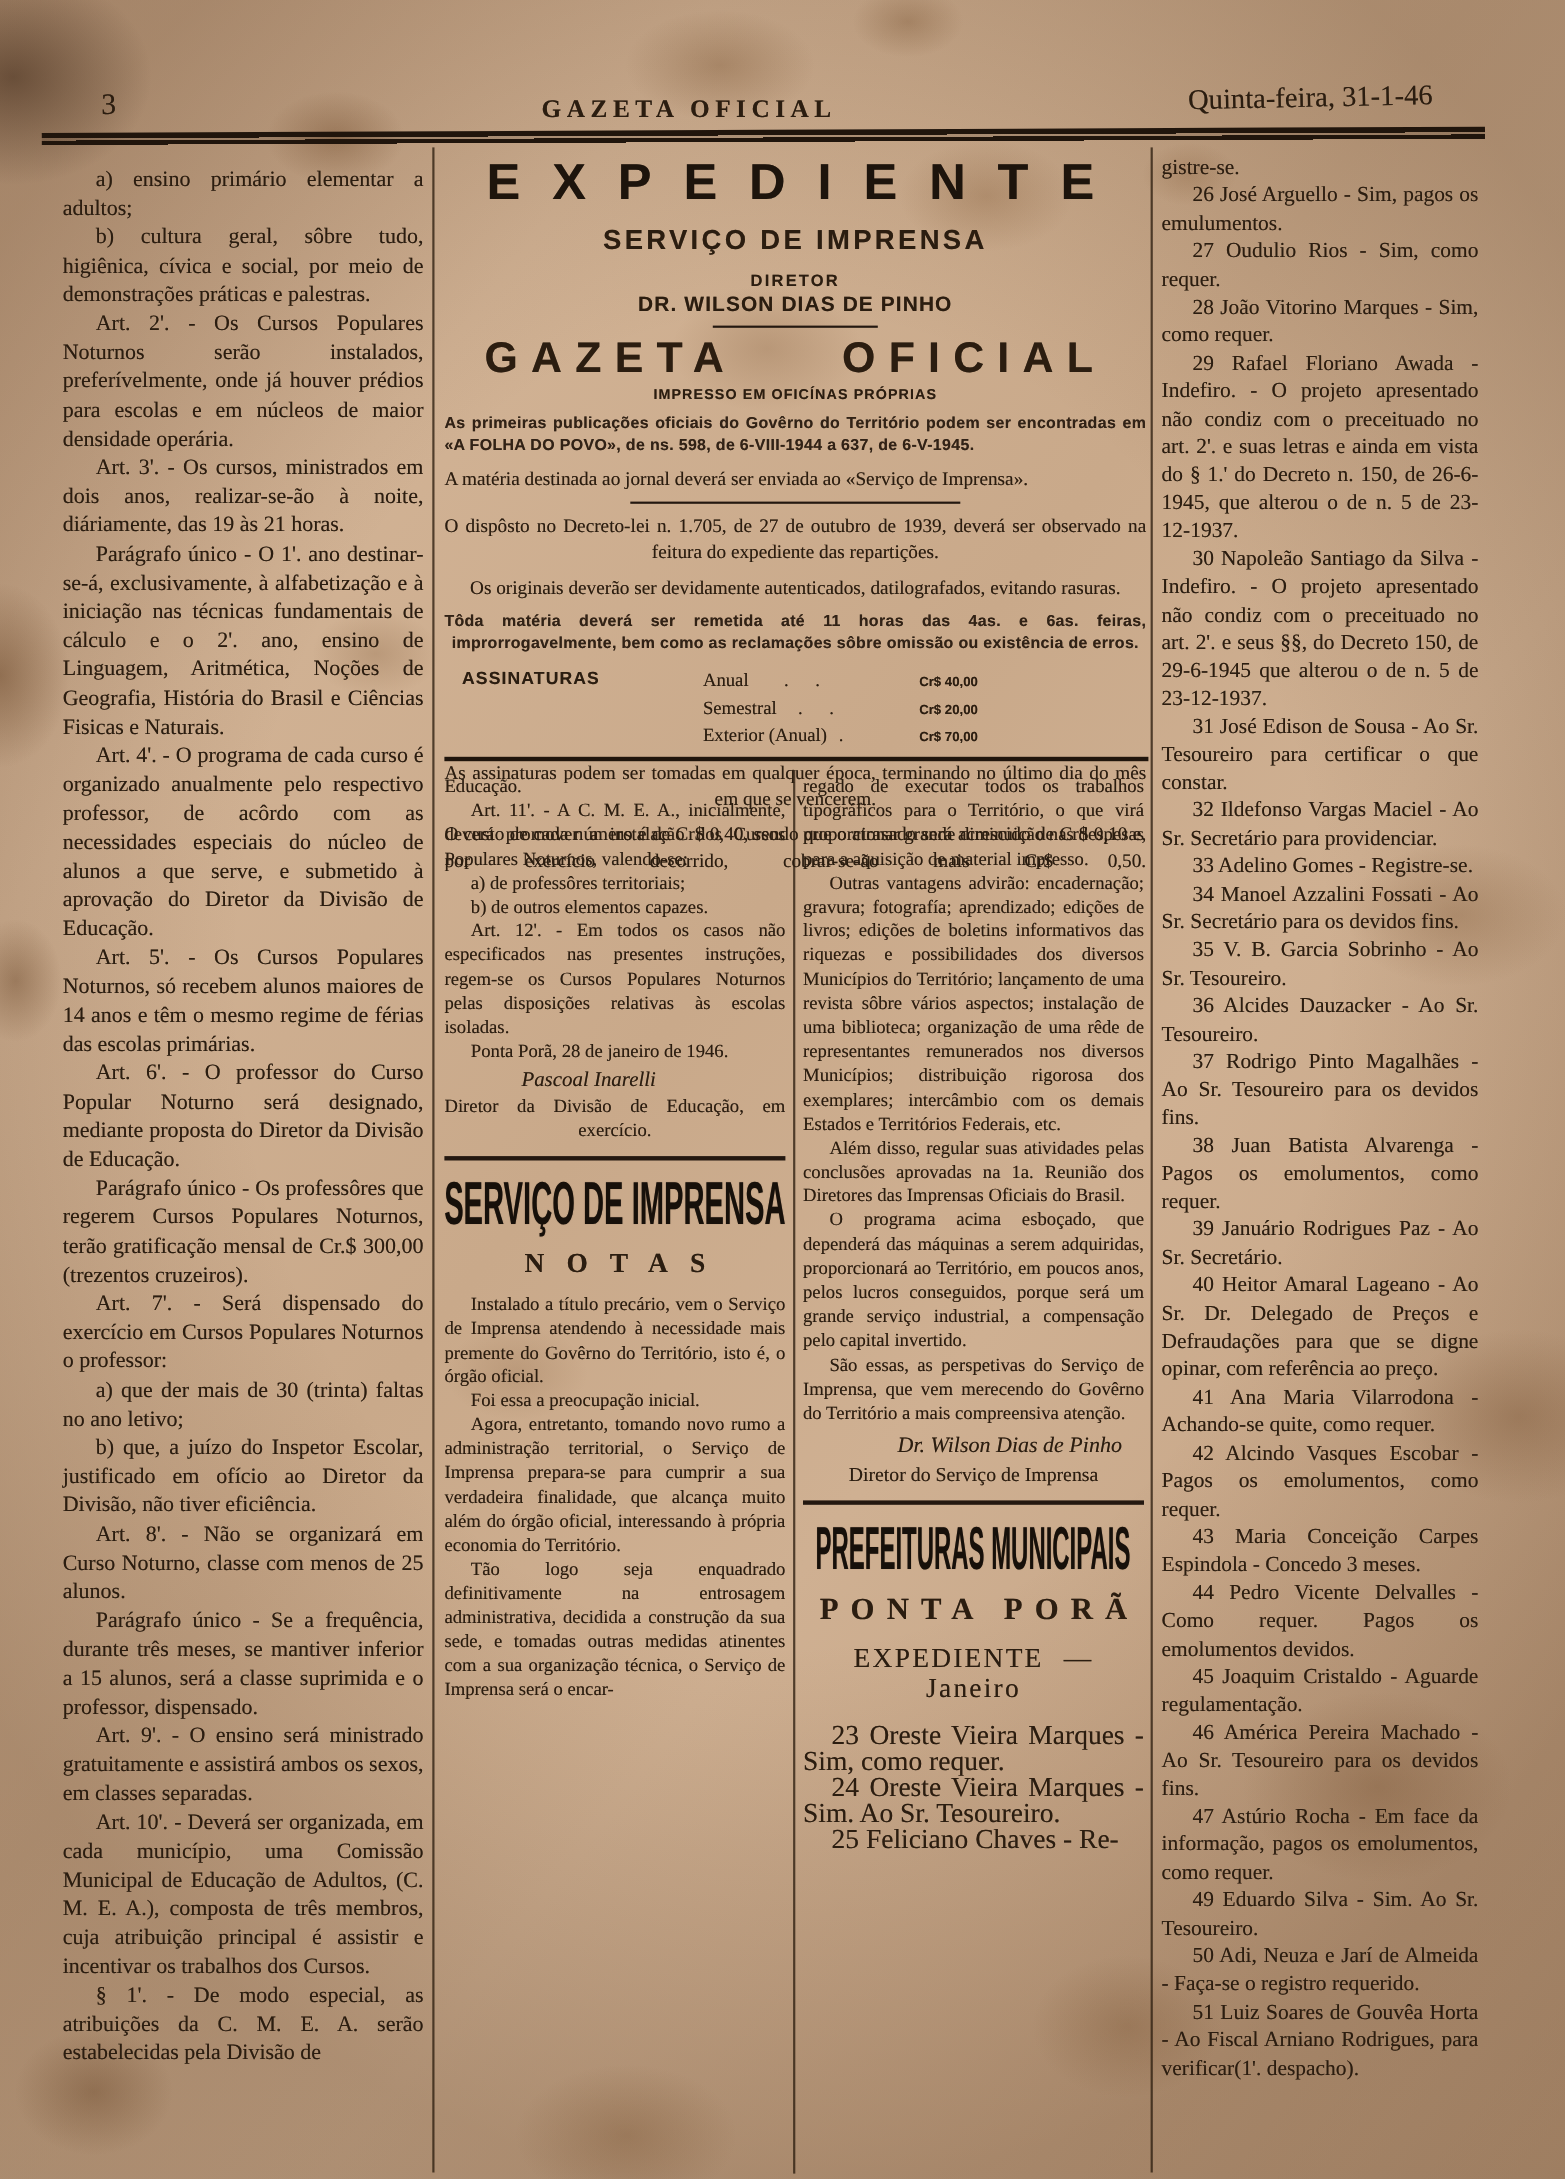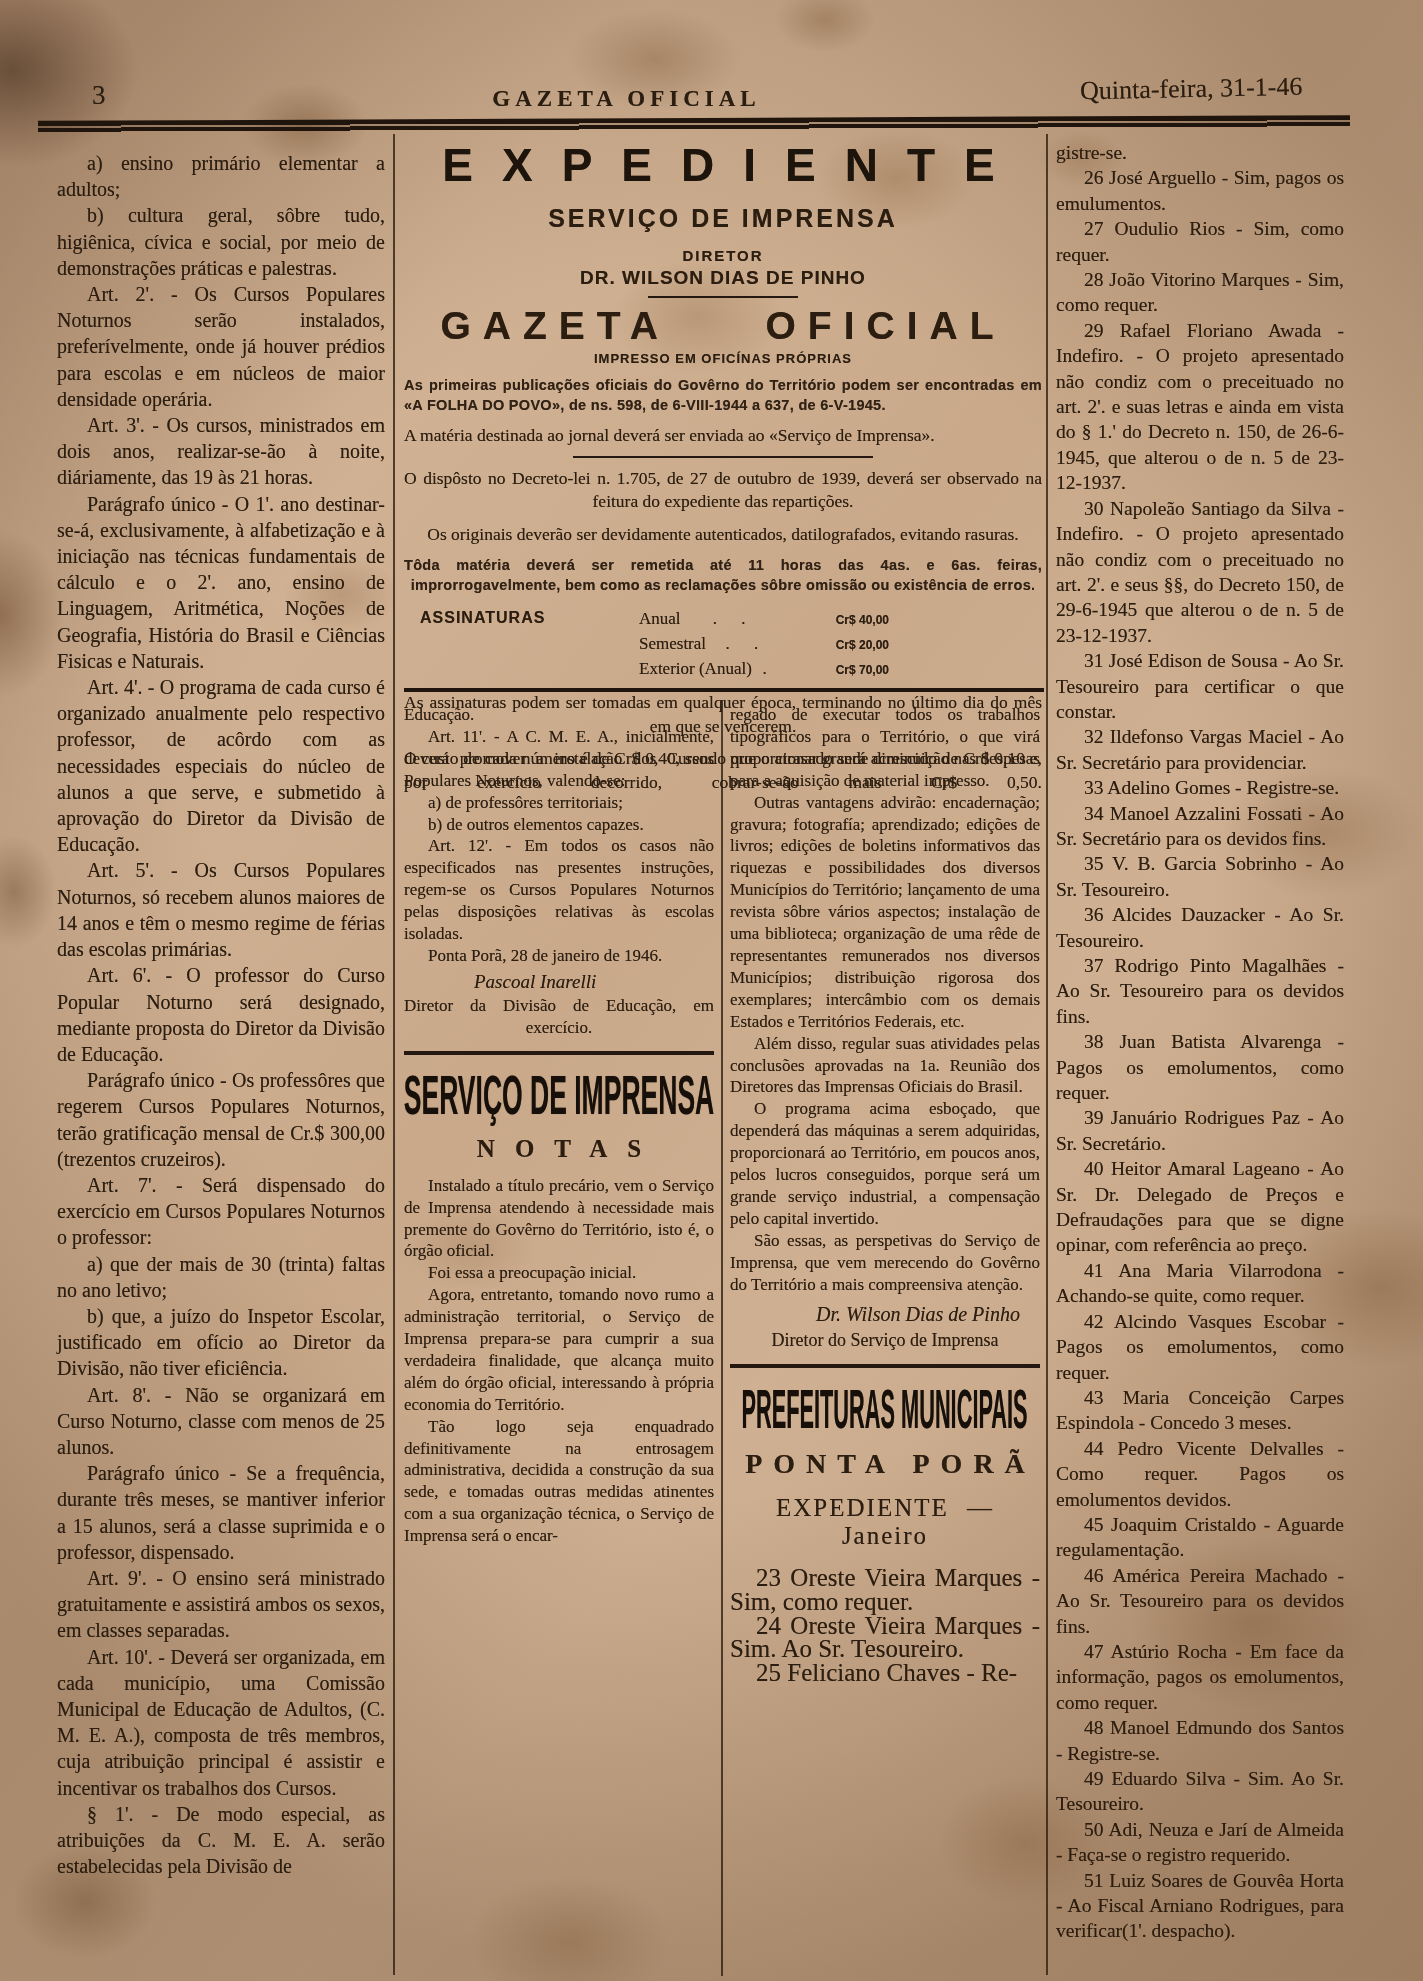--- a/index.html
+++ b/index.html
@@ -249,20 +249,19 @@
         <p class="bp">38 Juan Batista Alvarenga - Pagos os emolumentos, como requer.</p>
         <p class="bp">39 Januário Rodrigues Paz - Ao Sr. Secretário.</p>
         <p class="bp">40 Heitor Amaral Lageano - Ao Sr. Dr. Delegado de Preços e Defraudações para que se digne opinar, com referência ao preço.</p>
         <p class="bp">41 Ana Maria Vilarrodona - Achando-se quite, como requer.</p>
         <p class="bp">42 Alcindo Vasques Escobar - Pagos os emolumentos, como requer.</p>
         <p class="bp">43 Maria Conceição Carpes Espindola - Concedo 3 meses.</p>
         <p class="bp">44 Pedro Vicente Delvalles - Como requer. Pagos os emolumentos devidos.</p>
         <p class="bp">45 Joaquim Cristaldo - Aguarde regulamentação.</p>
         <p class="bp">46 América Pereira Machado - Ao Sr. Tesoureiro para os devidos fins.</p>
         <p class="bp">47 Astúrio Rocha - Em face da informação, pagos os emolumentos, como requer.</p>
-        <p class="bp">48 Manoel Edmundo dos Santos - Registre-se.</p>
         <p class="bp">49 Eduardo Silva - Sim. Ao Sr. Tesoureiro.</p>
         <p class="bp">50 Adi, Neuza e Jarí de Almeida - Faça-se o registro requerido.</p>
         <p class="bp">51 Luiz Soares de Gouvêa Horta - Ao Fiscal Arniano Rodrigues, para verificar(1'. despacho).</p>
       </div>
   </section>
 
 </div>
 
 </body></html>

